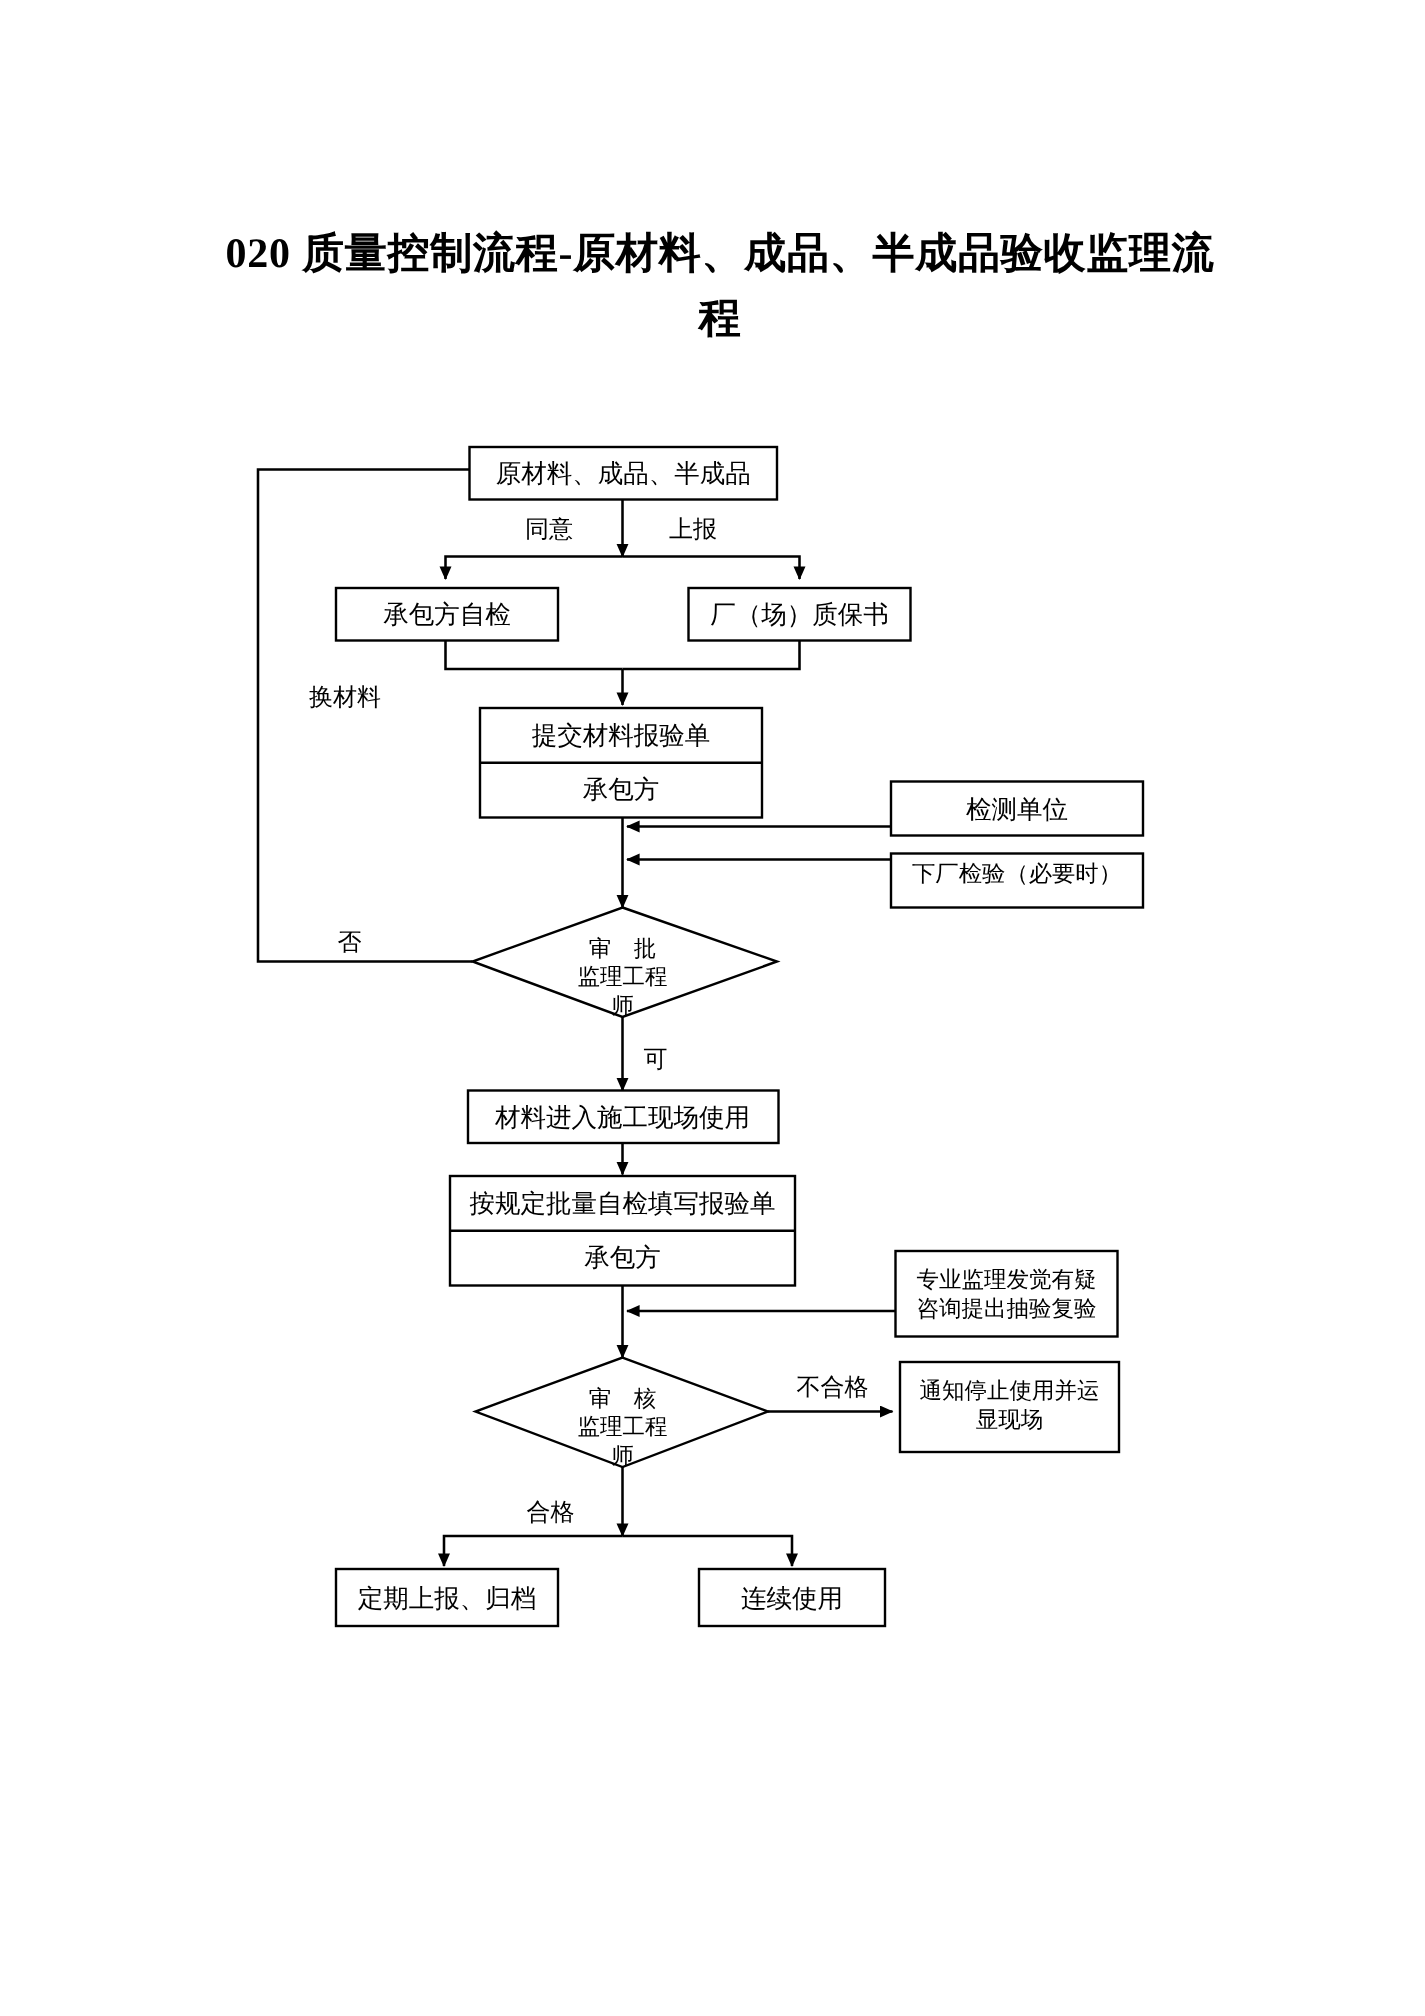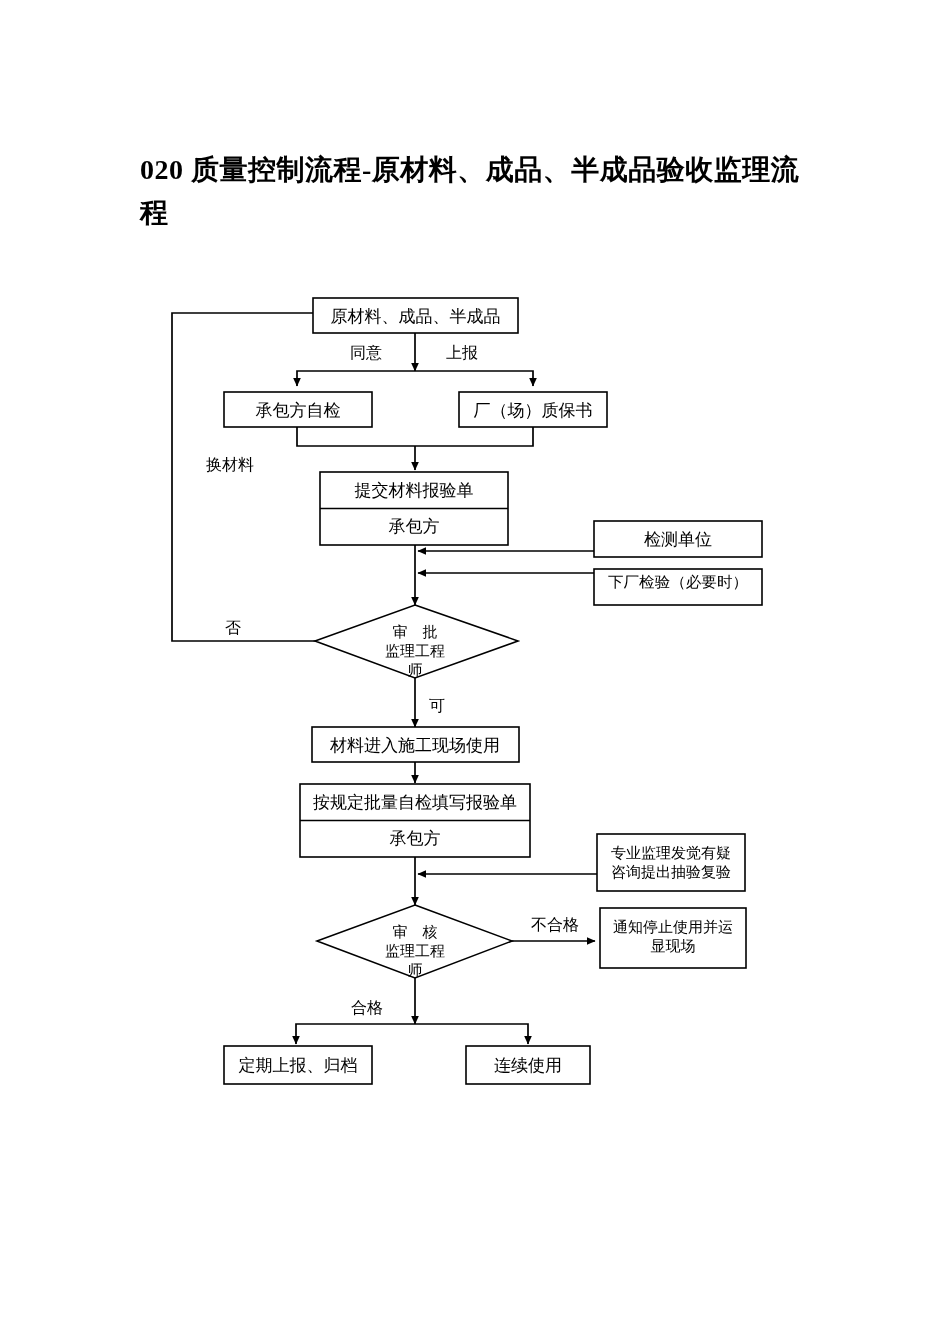--- a/index.html
+++ b/index.html
@@ -19,21 +19,21 @@
     position: relative;
     width: 950px;
     height: 1344px;
     background: #ffffff;
   }
   #doc-title {
     position: absolute;
     left: 140px;
     top: 148px;
     width: 680px;
-    text-align: left;
+    text-align: center;
     font-family: "Liberation Serif", "DejaVu Serif", serif;
     font-weight: bold;
     font-size: 28px;
     line-height: 1.55;
     letter-spacing: 0.5px;
   }
   #flow {
     position: absolute;
     left: 0;
     top: 0;

